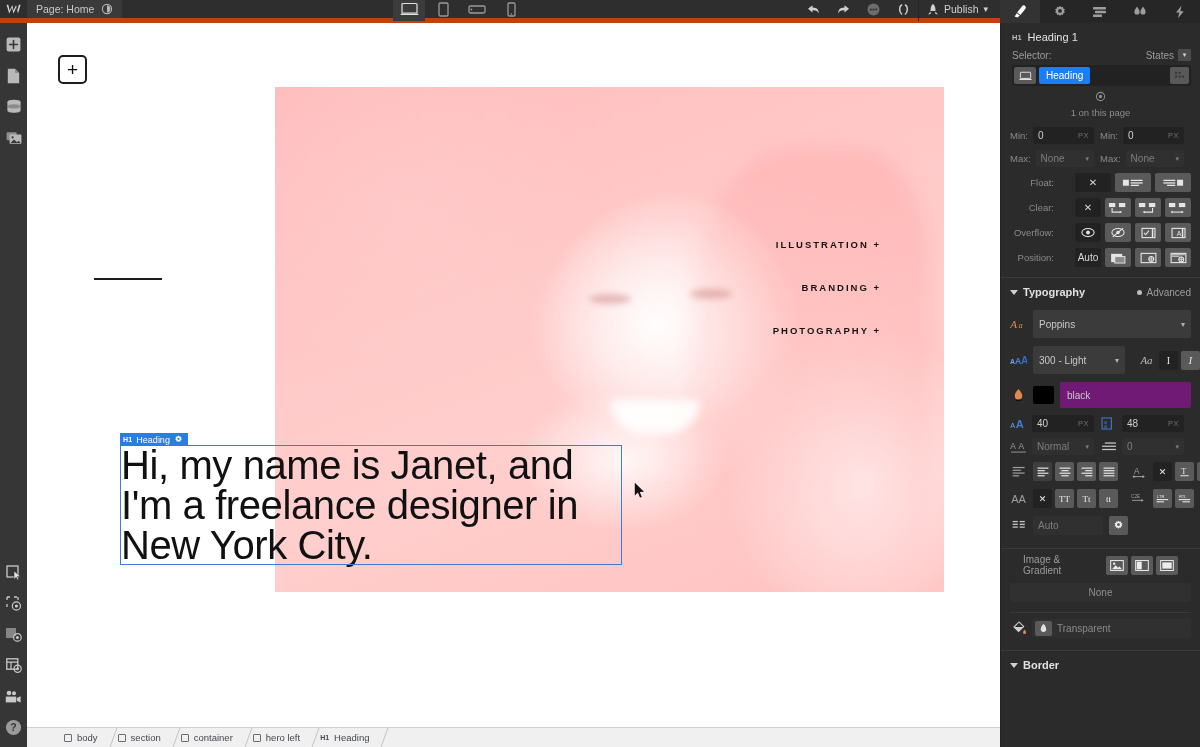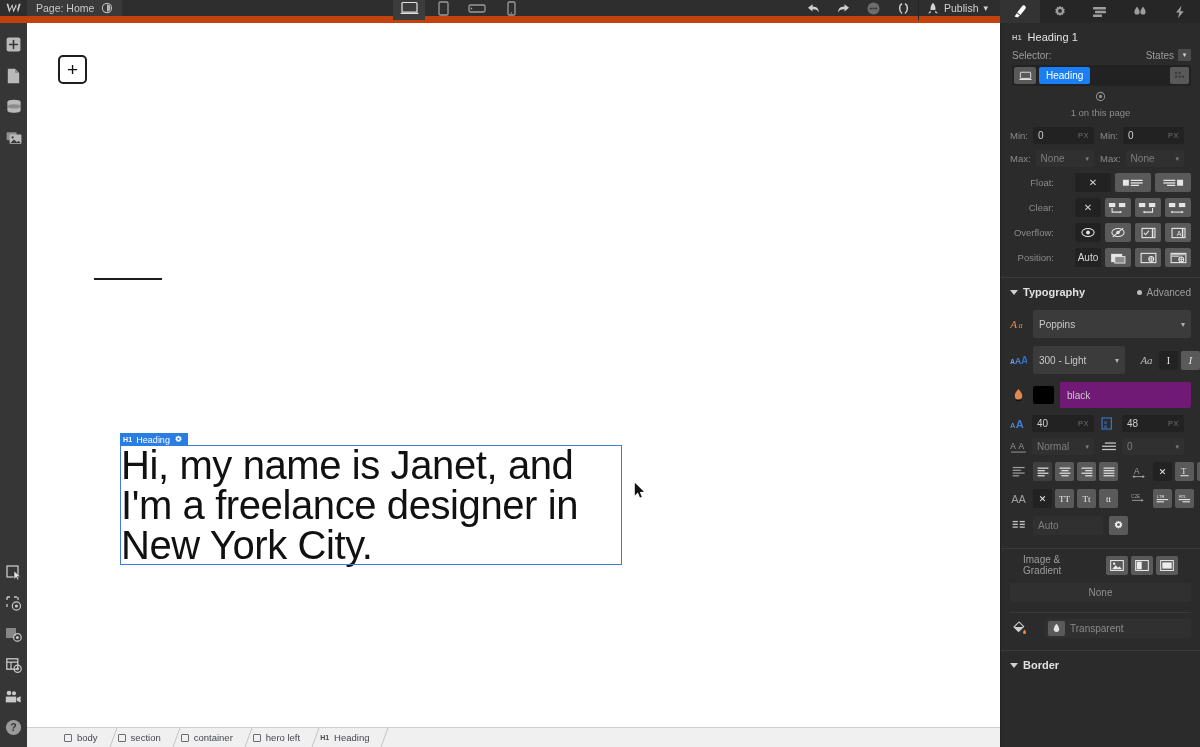--- a/index.html
+++ b/index.html
@@ -9,21 +9,21 @@
     font-family: "Liberation Sans", sans-serif;
     overflow: hidden;
     -webkit-font-smoothing: antialiased;
   }
   .app { position: relative; width: 1200px; height: 747px; display: flex; flex-direction: column; }
 
   
   .topbar {
     height: 23px; background: #2e2e2e; display: flex; align-items: stretch;
     flex: none; position: relative; z-index: 40;
-    border-bottom: 7px solid #c2410c;
+    border-bottom: 5px solid #c2410c;
   }
   .wf-logo {
     width: 27px; display: flex; align-items: center; justify-content: center;
     color: #d8d8d8; font-weight: bold; font-size: 12px; background: #2e2e2e;
     font-family: "Liberation Serif", serif; letter-spacing: -1px;
   }
   .page-chip {
     display: flex; align-items: center; gap: 6px; padding: 0 9px;
     background: #3a3a3a; color: #c9c9c9; font-size: 10.5px;
   }
@@ -228,21 +228,21 @@
   }
   .icbtn.dark { background: #222222; }
   .icbtn.on { background: #3f3f3f; }
   .grow { flex: 1; }
 
   .bg-row { display: flex; align-items: center; padding: 5px 22px; gap: 6px; }
   .bg-none {
     margin: 2px 9px 0 9px; height: 19px; background: #303030; border-radius: 2px;
     display: flex; align-items: center; justify-content: center; color: #8f8f8f; font-size: 10px;
   }
-  .transparent-row { display: flex; align-items: center; padding: 6px 9px; gap: 18px; }
+  .transparent-row { display: flex; align-items: center; padding: 6px 9px; gap: 5px; }
   .transparent-field {
     flex: 1; height: 19px; background: #303030; border-radius: 2px; display: flex;
     align-items: center; gap: 5px; padding: 0 3px; color: #8a8a8a; font-size: 10px;
   }
   .drop-sq { width: 17px; height: 15px; background: #5a5a5a; border-radius: 2px; display:flex; align-items:center; justify-content:center;}
 
   
   .crumbbar {
     height: 20px; background: #f0f0f0; border-top: 1px solid #cfcfcf;
     display: flex; align-items: stretch; flex: none; width: 1000px;
@@ -460,20 +460,34 @@
         </div>
       </div>
     </div>
 
     <div class="canvas-wrap">
       <div class="site">
 
         <div class="plus-logo">+</div>
         <div class="hero-rule"></div>
 
+        <div class="hero-photo">
+          <div class="ph-base"></div>
+          <div class="ph-hair"></div>
+          <div class="ph-face"></div>
+          <div class="ph-eye1"></div>
+          <div class="ph-eye2"></div>
+          <div class="ph-smile"></div>
+
+          <div class="hero-nav">
+            <a href="#">ILLUSTRATION +</a>
+            <a href="#">BRANDING +</a>
+            <a href="#">PHOTOGRAPHY +</a>
+          </div>
+        </div>
 
         <div class="heading-text">Hi, my name is Janet, and I'm a freelance designer in New York City.</div>
         <div class="heading-sel"></div>
         <div class="sel-badge">
           <span class="h1tag">H1</span>
           <span>Heading</span>
           <span>
             <svg width="9" height="9" viewBox="0 0 14 14">
                 <path d="M7 0.8 L8.2 2.2 L10 1.8 L10.2 3.6 L11.9 4.3 L11 5.9 L11.9 7.5 L10.2 8.2 L10 10 L8.2 9.6 L7 11 L5.8 9.6 L4 10 L3.8 8.2 L2.1 7.5 L3 5.9 L2.1 4.3 L3.8 3.6 L4 1.8 L5.8 2.2 Z" fill="#ffffff"></path>
                 <circle cx="7" cy="5.9" r="1.8" fill="#2a7de1"></circle>

